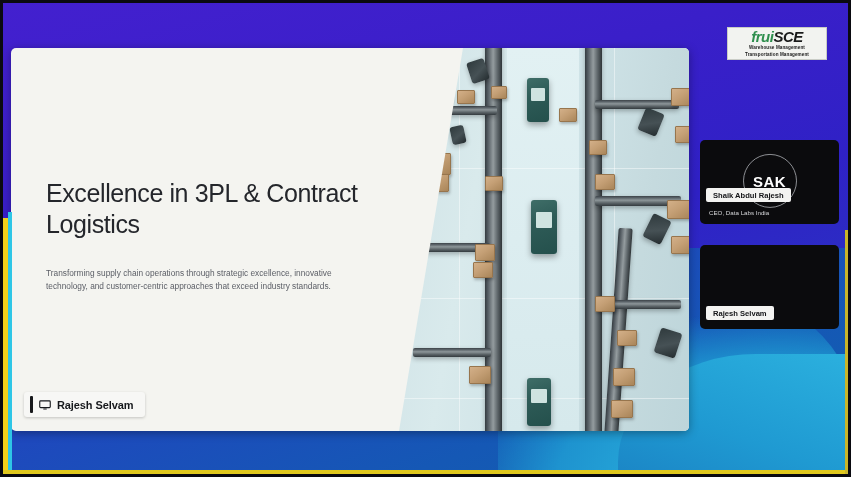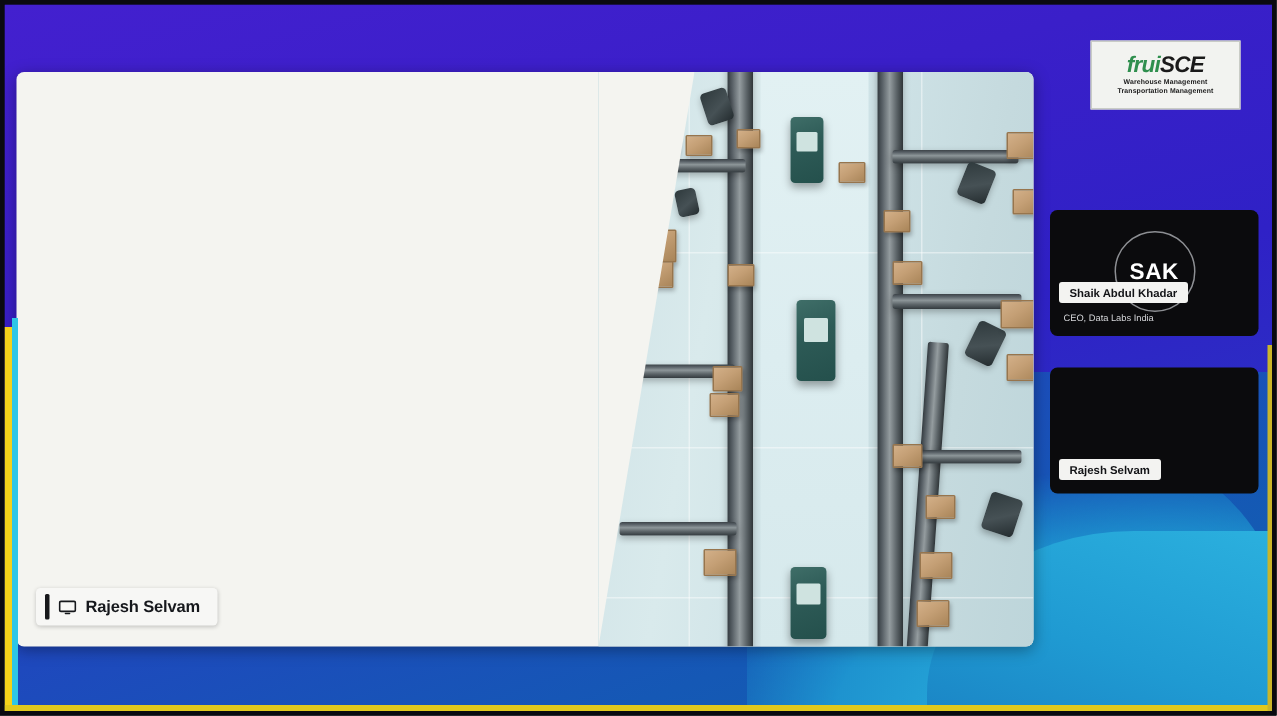--- a/index.html
+++ b/index.html
@@ -99,21 +99,21 @@
     width: 3px;
     background: #c9b52a;
   }
 
   
   .logo-box {
     position: absolute;
     left: 727px;
     top: 27px;
     width: 100px;
-    height: 46px;
+    height: 33px;
     background: #f2f3f0;
     border: 1px solid #c9ccc6;
     box-sizing: border-box;
     display: flex;
     flex-direction: column;
     align-items: center;
     justify-content: center;
     line-height: 1;
   }
   .logo-word {
@@ -389,36 +389,40 @@
       <div class="box" style="left:268px;top:152px;width:22px;height:17px;"></div>
       <div class="box" style="left:272px;top:188px;width:20px;height:16px;"></div>
       <div class="box" style="left:196px;top:248px;width:18px;height:14px;"></div>
       <div class="box" style="left:218px;top:282px;width:18px;height:14px;"></div>
       <div class="box" style="left:214px;top:320px;width:20px;height:16px;"></div>
       <div class="box" style="left:212px;top:352px;width:20px;height:16px;"></div>
 
       <div class="wedge"></div>
     </div>
 
+    <div class="slide-text">
+      <h1 class="slide-title">Excellence in 3PL &amp; Contract Logistics</h1>
+      <p class="slide-sub">Transforming supply chain operations through strategic excellence, innovative technology, and customer-centric approaches that exceed industry standards.</p>
+    </div>
 
     <div class="presenter-chip">
       <div class="presenter-bar"></div>
       <span style="display:inline-flex;">
         <svg width="12" height="12" viewBox="0 0 16 16" aria-hidden="true">
           <rect x="1" y="2.5" width="14" height="9" rx="1.2" fill="none" stroke="#16181c" stroke-width="1.5"></rect>
           <rect x="5.5" y="12.6" width="5" height="1.4" rx="0.6" fill="#16181c"></rect>
         </svg>
       </span>
       <span class="presenter-name">Rajesh Selvam</span>
     </div>
   </div>
 
   <div class="tile" id="tile-1">
     <div class="tile-avatar">SAK</div>
-    <div class="tile-name">Shaik Abdul Khadar</div>
+    <div class="tile-name">Shaik Abdul Rajesh</div>
     <div class="tile-role">CEO, Data Labs India</div>
   </div>
 
   <div class="tile" id="tile-2">
     <div class="tile-name">Rajesh Selvam</div>
   </div>
 
   <div class="edge edge-yellow-left"></div>
   <div class="edge edge-cyan-left"></div>
   <div class="edge edge-yellow-bottom"></div>

